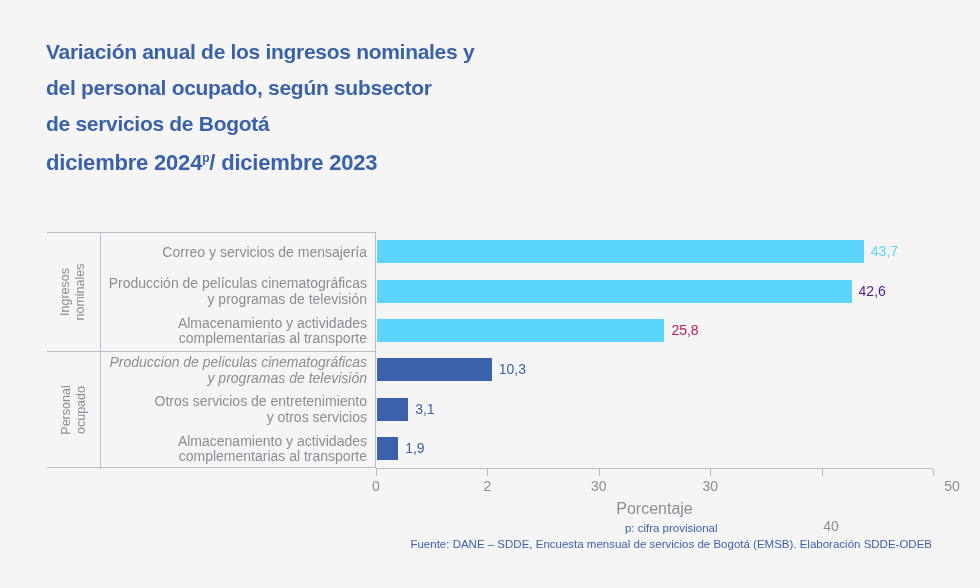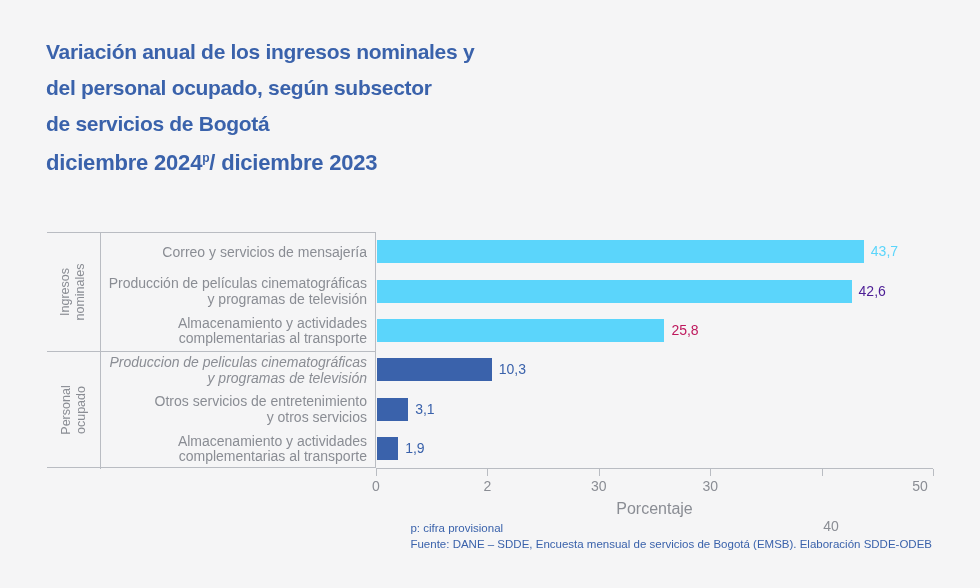--- a/index.html
+++ b/index.html
@@ -165,21 +165,21 @@
     color: #8a8d94;
     font-size: 16px;
     white-space: nowrap;
   }
 
   
   .footer {
     position: absolute;
     right: 48px;
     top: 520px;
-    text-align: left;
+    text-align: center;
     color: #3a62ab;
     font-size: 11.5px;
     line-height: 16px;
   }
 </style>
 </head>
 <body>
 
 <div class="header">
   <h1 class="title">Variación anual de los ingresos nominales y
@@ -239,20 +239,20 @@
       <div class="tick-label" style="left: 0px;">0</div>
       <div class="tick" style="left: 111.4px;"></div>
       <div class="tick-label" style="left: 111.4px;">2</div>
       <div class="tick" style="left: 222.8px;"></div>
       <div class="tick-label" style="left: 222.8px;">30</div>
       <div class="tick" style="left: 334.2px;"></div>
       <div class="tick-label" style="left: 334.2px;">30</div>
       <div class="tick" style="left: 445.6px;"></div>
       <div class="tick-label" style="left: 455px; margin-top: 40px;">40</div>
       <div class="tick" style="left: 557px;"></div>
-      <div class="tick-label" style="left: 544px;">50</div>
+      <div class="tick-label" style="left: 576px;">50</div>
     </div>
 </div>
 
 <div class="footer">
   <div>p: cifra provisional</div>
   <div>Fuente: DANE – SDDE, Encuesta mensual de servicios de Bogotá (EMSB). Elaboración SDDE-ODEB</div>
 </div>
 
 </body></html>

